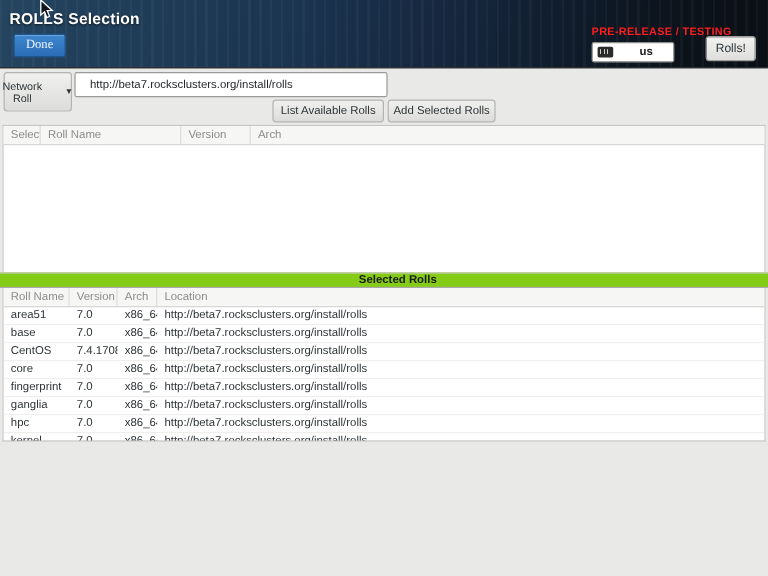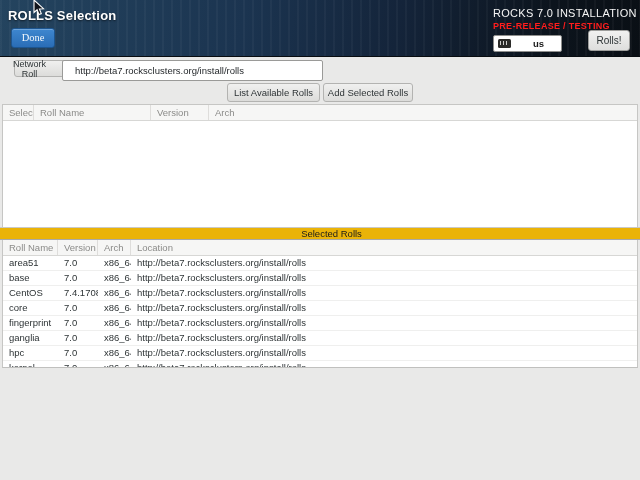--- a/index.html
+++ b/index.html
@@ -59,21 +59,21 @@
   .cursor { position:absolute; left:33px; top:0; width:12px; height:17px; pointer-events:none; z-index:50; }
 
   
   .gray-btn {
     background:linear-gradient(#f0f0ef, #dcdcda);
     border:1px solid #b3b3b1; border-radius:3px;
     color:#2e3436; font-size:9.5px; font-family:inherit;
     text-align:center; cursor:default;
   }
   .rolltype-btn {
-    position:absolute; left:14px; top:60px; width:57px; height:17px;
+    position:absolute; left:3px; top:60px; width:57px; height:33px;
     display:flex; align-items:center; justify-content:center; gap:19px;
     font-size:9px;
   }
   .chev { font-size:7px; color:#2e3436; line-height:1; }
   .url-input {
     position:absolute; left:62px; top:60px; width:261px; height:21px;
     background:#ffffff; border:1px solid #9a9a98; border-radius:2px;
     font-size:9.5px; font-family:inherit; color:#1f2326; padding:0 4px 0 12px; outline:none;
   }
   .list-btn { position:absolute; left:227px; top:83px; width:93px; height:19px; line-height:17px; }
@@ -91,22 +91,22 @@
     position:absolute; left:2px; top:104px; width:636px; height:123px;
     background:#ffffff; border:1px solid #c6c6c4; border-bottom:none;
   }
   .avail-table .c-select { width:31px; }
   .avail-table .c-name   { width:117px; }
   .avail-table .c-ver    { width:58px; }
   .avail-table .c-arch   { flex:1; }
 
   .section-bar {
     position:absolute; left:0; top:227px; width:640px; height:13px;
-    background:#eab308; border-top:1px solid #c9c9c7; border-bottom:1px solid #a9a9a7;
-    text-align:center; font-size:9.5px; font-weight:normal; color:#1b1b1b; line-height:12px;padding-left:23px;
+    background:#84cc16; border-top:1px solid #c9c9c7; border-bottom:1px solid #a9a9a7;
+    text-align:center; font-size:9.5px; font-weight:bold; color:#1b1b1b; line-height:12px;padding-left:23px;
   }
 
   .sel-table {
     position:absolute; left:2px; top:240px; width:636px; height:128px;
     background:#ffffff; border-left:1px solid #c6c6c4; border-right:1px solid #c6c6c4;
     border-bottom:1px solid #c0c0be; overflow:hidden;
   }
   .sel-table .c-name { width:55px; }
   .sel-table .c-ver  { width:40px; }
   .sel-table .c-arch { width:33px; }
@@ -119,21 +119,20 @@
   }
 </style>
 </head>
 <body>
 
 <div class="screen">
 
   <div class="topbar">
     <div class="page-title">ROLLS Selection</div>
     <button class="done-btn">Done</button>
-    <div class="product-title">ROCKS 7.0 INSTALLATION</div>
     <div class="prerelease" style="color: rgb(255, 29, 29);">PRE-RELEASE / TESTING</div>
     <div class="kb-box">
       <span class="kb-icon"></span>
       <span class="kb-label">us</span>
     </div>
     <button class="help-btn">Rolls!</button>
   </div>
 
   <svg class="cursor" viewBox="0 0 12 17">
     <path d="M1 0 L1 12.5 L4.1 9.8 L6 14.6 L8.3 13.6 L6.4 8.9 L10.5 8.7 Z" fill="#10141c" stroke="#ffffff" stroke-width="1.1"></path>

